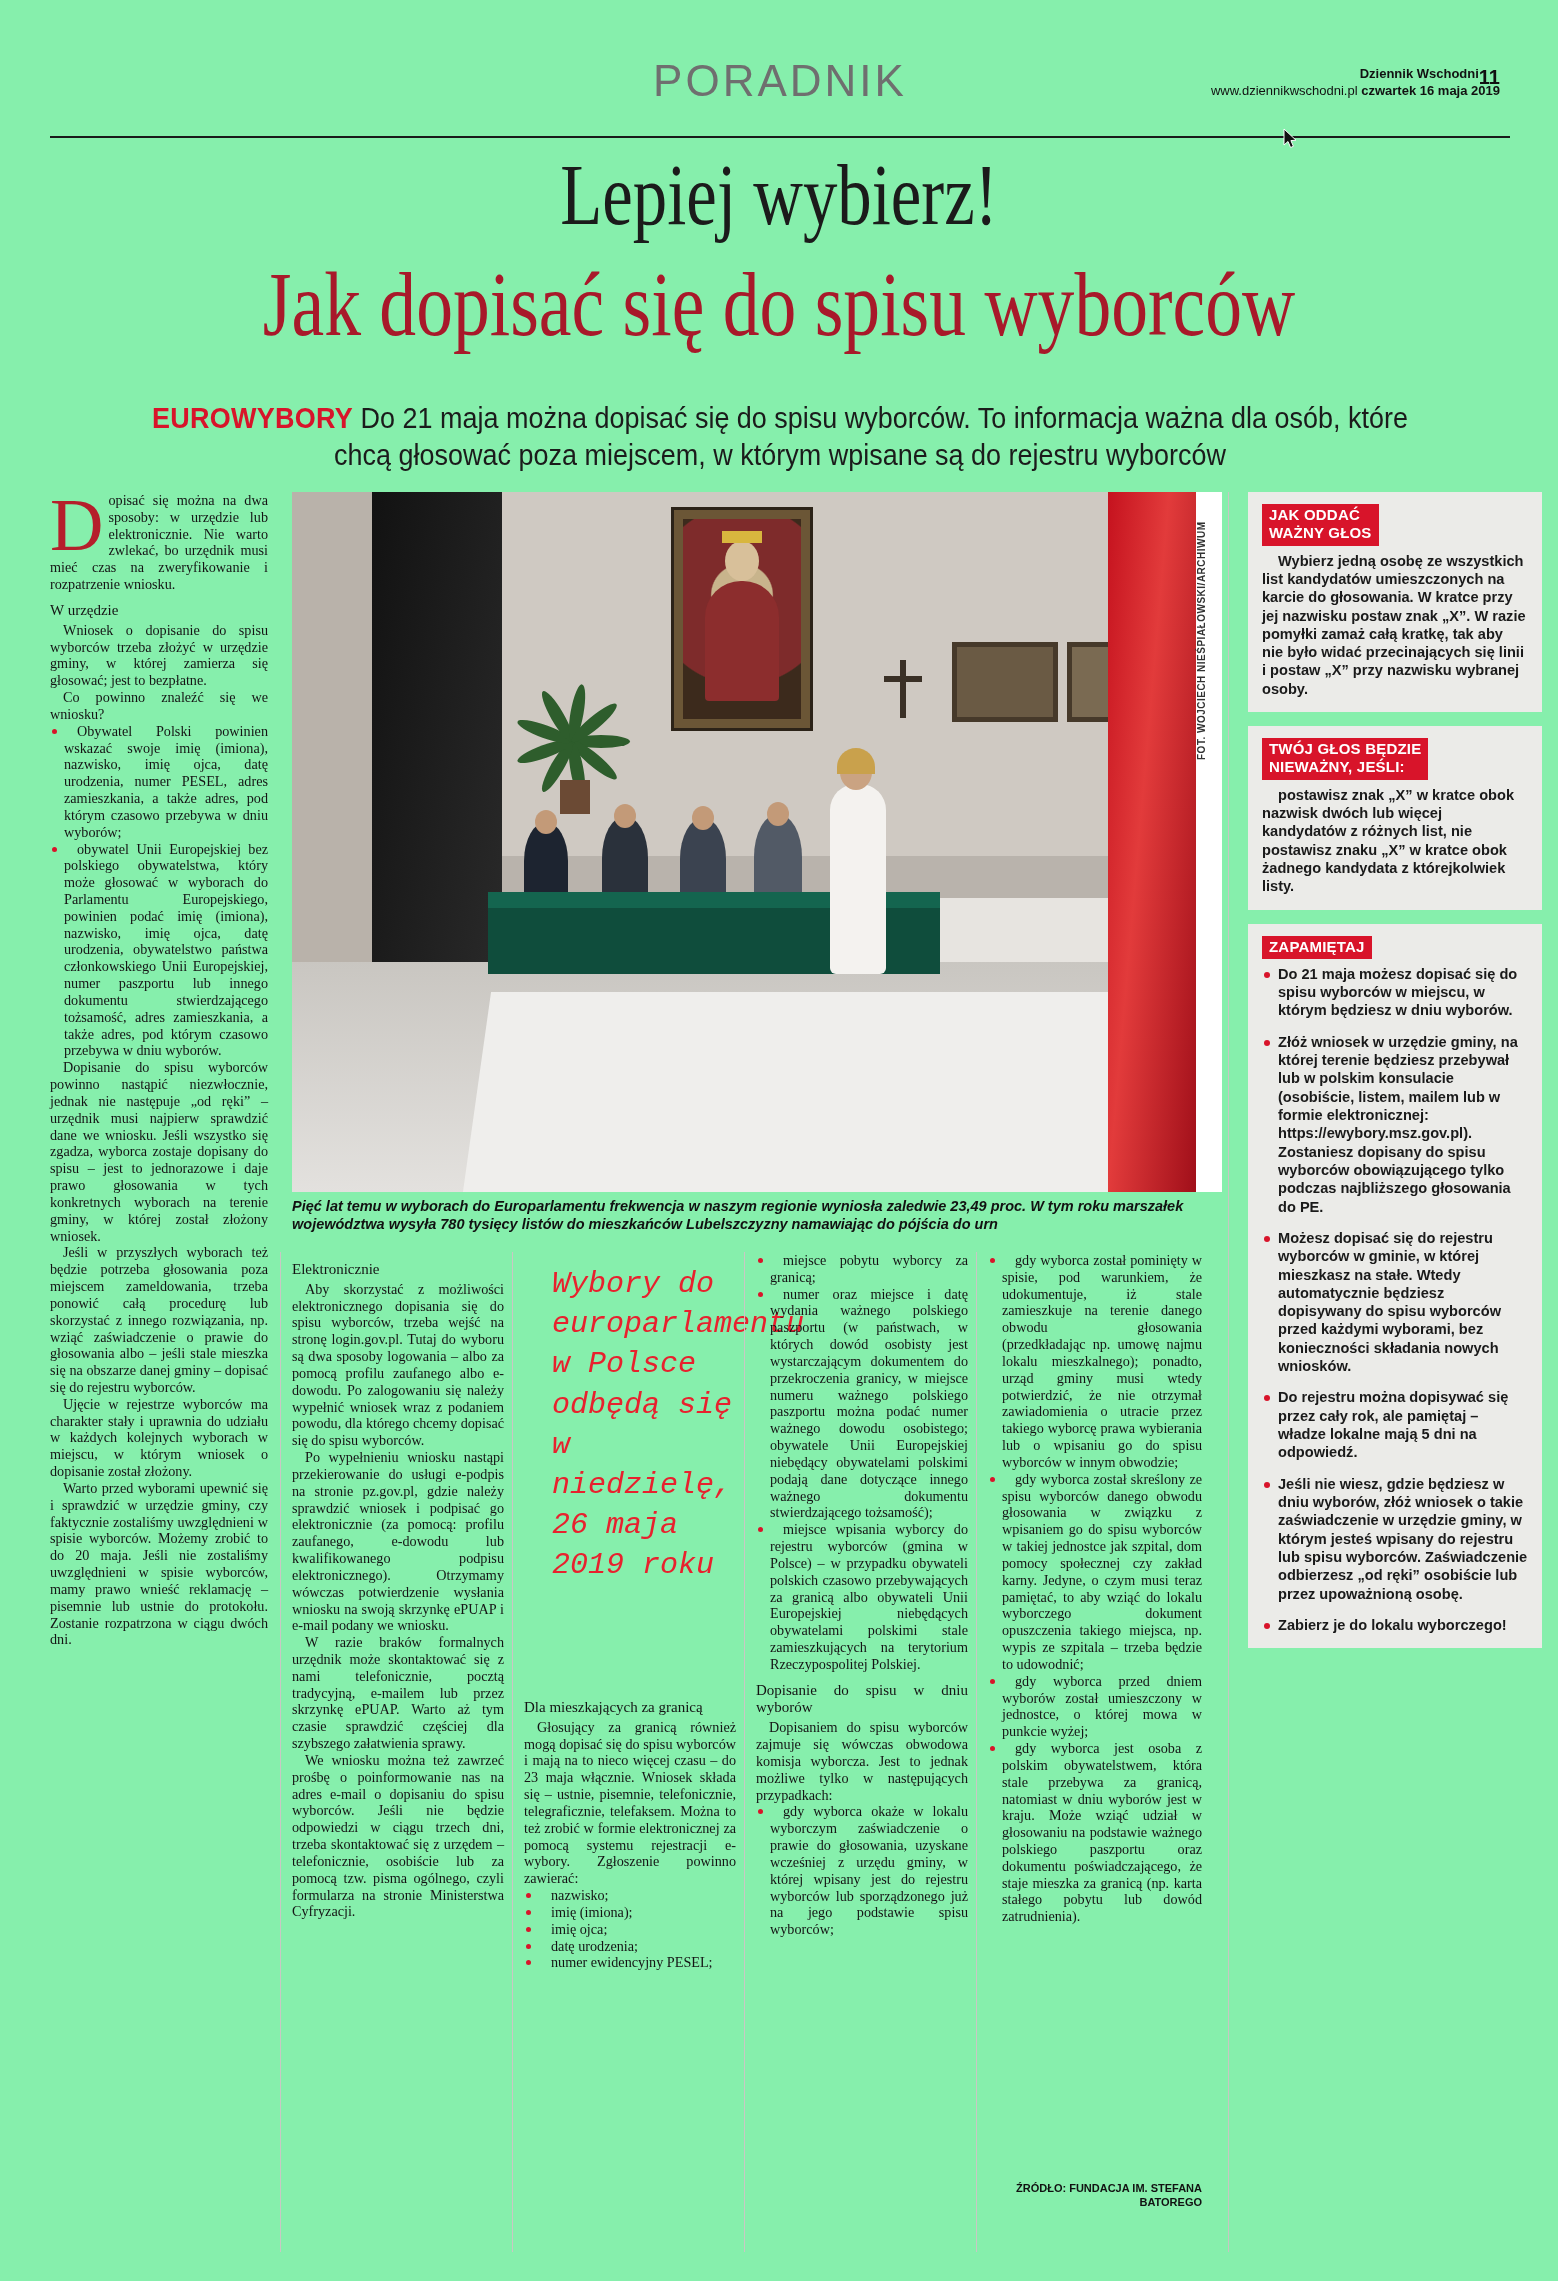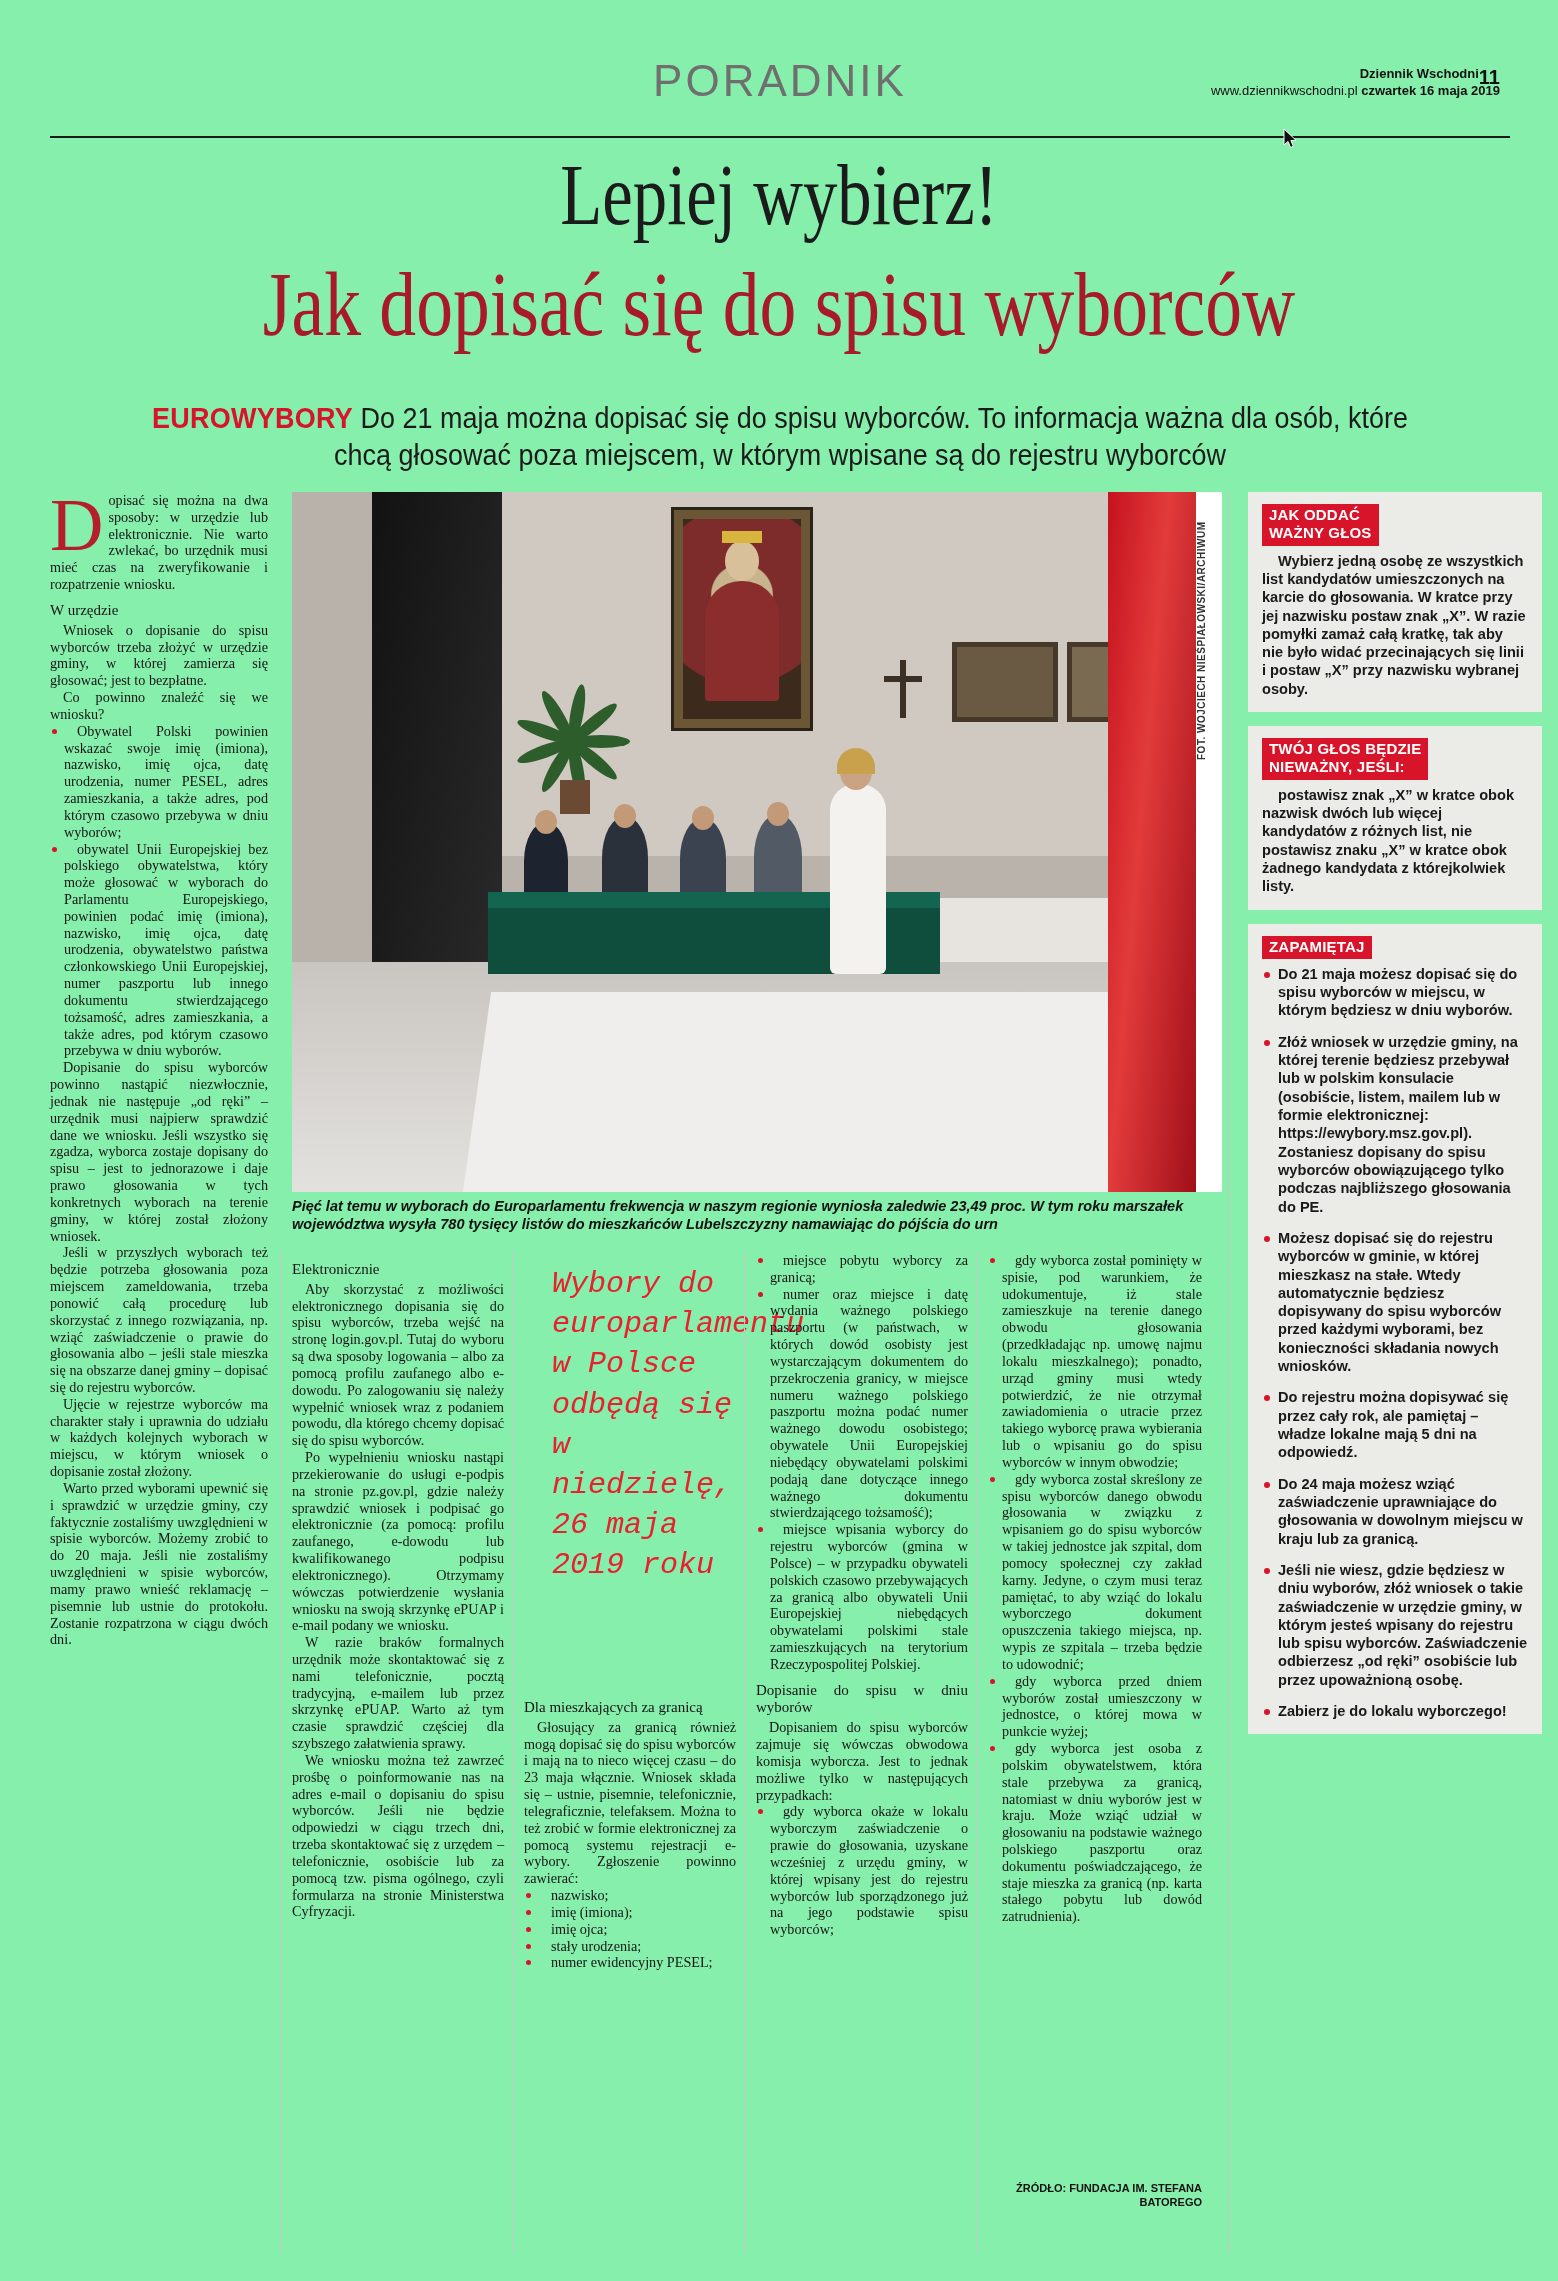--- a/index.html
+++ b/index.html
@@ -287,21 +287,21 @@
   </div>
 
   <div class="pullquote">Wybory do europarlamentu w Polsce odbędą się w niedzielę, 26 maja 2019 roku</div>
 
   <div class="col" id="colB" style="top:1690px;">
     <h4>Dla mieszkających za granicą</h4>
     <p>Głosujący za granicą również mogą dopisać się do spisu wyborców i mają na to nieco więcej czasu – do 23 maja włącznie. Wniosek składa się – ustnie, pisemnie, telefonicznie, telegraficznie, telefaksem. Można to też zrobić w formie elektronicznej za pomocą systemu rejestracji e-wybory. Zgłoszenie powinno zawierać:</p>
     <p class="bulp">nazwisko;</p>
     <p class="bulp">imię (imiona);</p>
     <p class="bulp">imię ojca;</p>
-    <p class="bulp">stały urodzenia;</p>
+    <p class="bulp">datę urodzenia;</p>
     <p class="bulp">numer ewidencyjny PESEL;</p>
   </div>
 
   <div class="col" id="colC">
     <p class="bulp">miejsce pobytu wyborcy za granicą;</p>
     <p class="bulp">numer oraz miejsce i datę wydania ważnego polskiego paszportu (w państwach, w których dowód osobisty jest wystarczającym dokumentem do przekroczenia granicy, w miejsce numeru ważnego polskiego paszportu można podać numer ważnego dowodu osobistego; obywatele Unii Europejskiej niebędący obywatelami polskimi podają dane dotyczące innego ważnego dokumentu stwierdzającego tożsamość);</p>
     <p class="bulp">miejsce wpisania wyborcy do rejestru wyborców (gmina w Polsce) – w przypadku obywateli polskich czasowo przebywających za granicą albo obywateli Unii Europejskiej niebędących obywatelami polskimi stale zamieszkujących na terytorium Rzeczypospolitej Polskiej.</p>
     <h4>Dopisanie do spisu w dniu wyborów</h4>
     <p>Dopisaniem do spisu wyborców zajmuje się wówczas obwodowa komisja wyborcza. Jest to jednak możliwe tylko w następujących przypadkach:</p>
     <p class="bulp">gdy wyborca okaże w lokalu wyborczym zaświadczenie o prawie do głosowania, uzyskane wcześniej z urzędu gminy, w której wpisany jest do rejestru wyborców lub sporządzonego już na jego podstawie spisu wyborców;</p>
@@ -335,21 +335,20 @@
       <p>postawisz znak „X” w kratce obok nazwisk dwóch lub więcej kandydatów z różnych list, nie postawisz znaku „X” w kratce obok żadnego kandydata z którejkolwiek listy.</p>
     </div>
 
     <div class="box">
       <div class="box-tag">ZAPAMIĘTAJ</div>
       <ul>
         <li>Do 21 maja możesz dopisać się do spisu wyborców w miejscu, w którym będziesz w dniu wyborów.</li>
         <li>Złóż wniosek w urzędzie gminy, na której terenie będziesz przebywał lub w polskim konsulacie (osobiście, listem, mailem lub w formie elektronicznej: https://ewybory.msz.gov.pl). Zostaniesz dopisany do spisu wyborców obowiązującego tylko podczas najbliższego głosowania do PE.</li>
         <li>Możesz dopisać się do rejestru wyborców w gminie, w której mieszkasz na stałe. Wtedy automatycznie będziesz dopisywany do spisu wyborców przed każdymi wyborami, bez konieczności składania nowych wniosków.</li>
         <li>Do rejestru można dopisywać się przez cały rok, ale pamiętaj – władze lokalne mają 5 dni na odpowiedź.</li>
-        <li>Do 24 maja możesz wziąć zaświadczenie uprawniające do głosowania w dowolnym miejscu w kraju lub za granicą.</li>
         <li>Jeśli nie wiesz, gdzie będziesz w dniu wyborów, złóż wniosek o takie zaświadczenie w urzędzie gminy, w którym jesteś wpisany do rejestru lub spisu wyborców. Zaświadczenie odbierzesz „od ręki” osobiście lub przez upoważnioną osobę.</li>
         <li>Zabierz je do lokalu wyborczego!</li>
       </ul>
     </div>
 
   </div>
 
   <div class="vdiv" style="left:280px;top:1252px;height:1000px;"></div>
   <div class="vdiv" style="left:512px;top:1252px;height:1000px;"></div>
   <div class="vdiv" style="left:744px;top:1252px;height:1000px;"></div>

